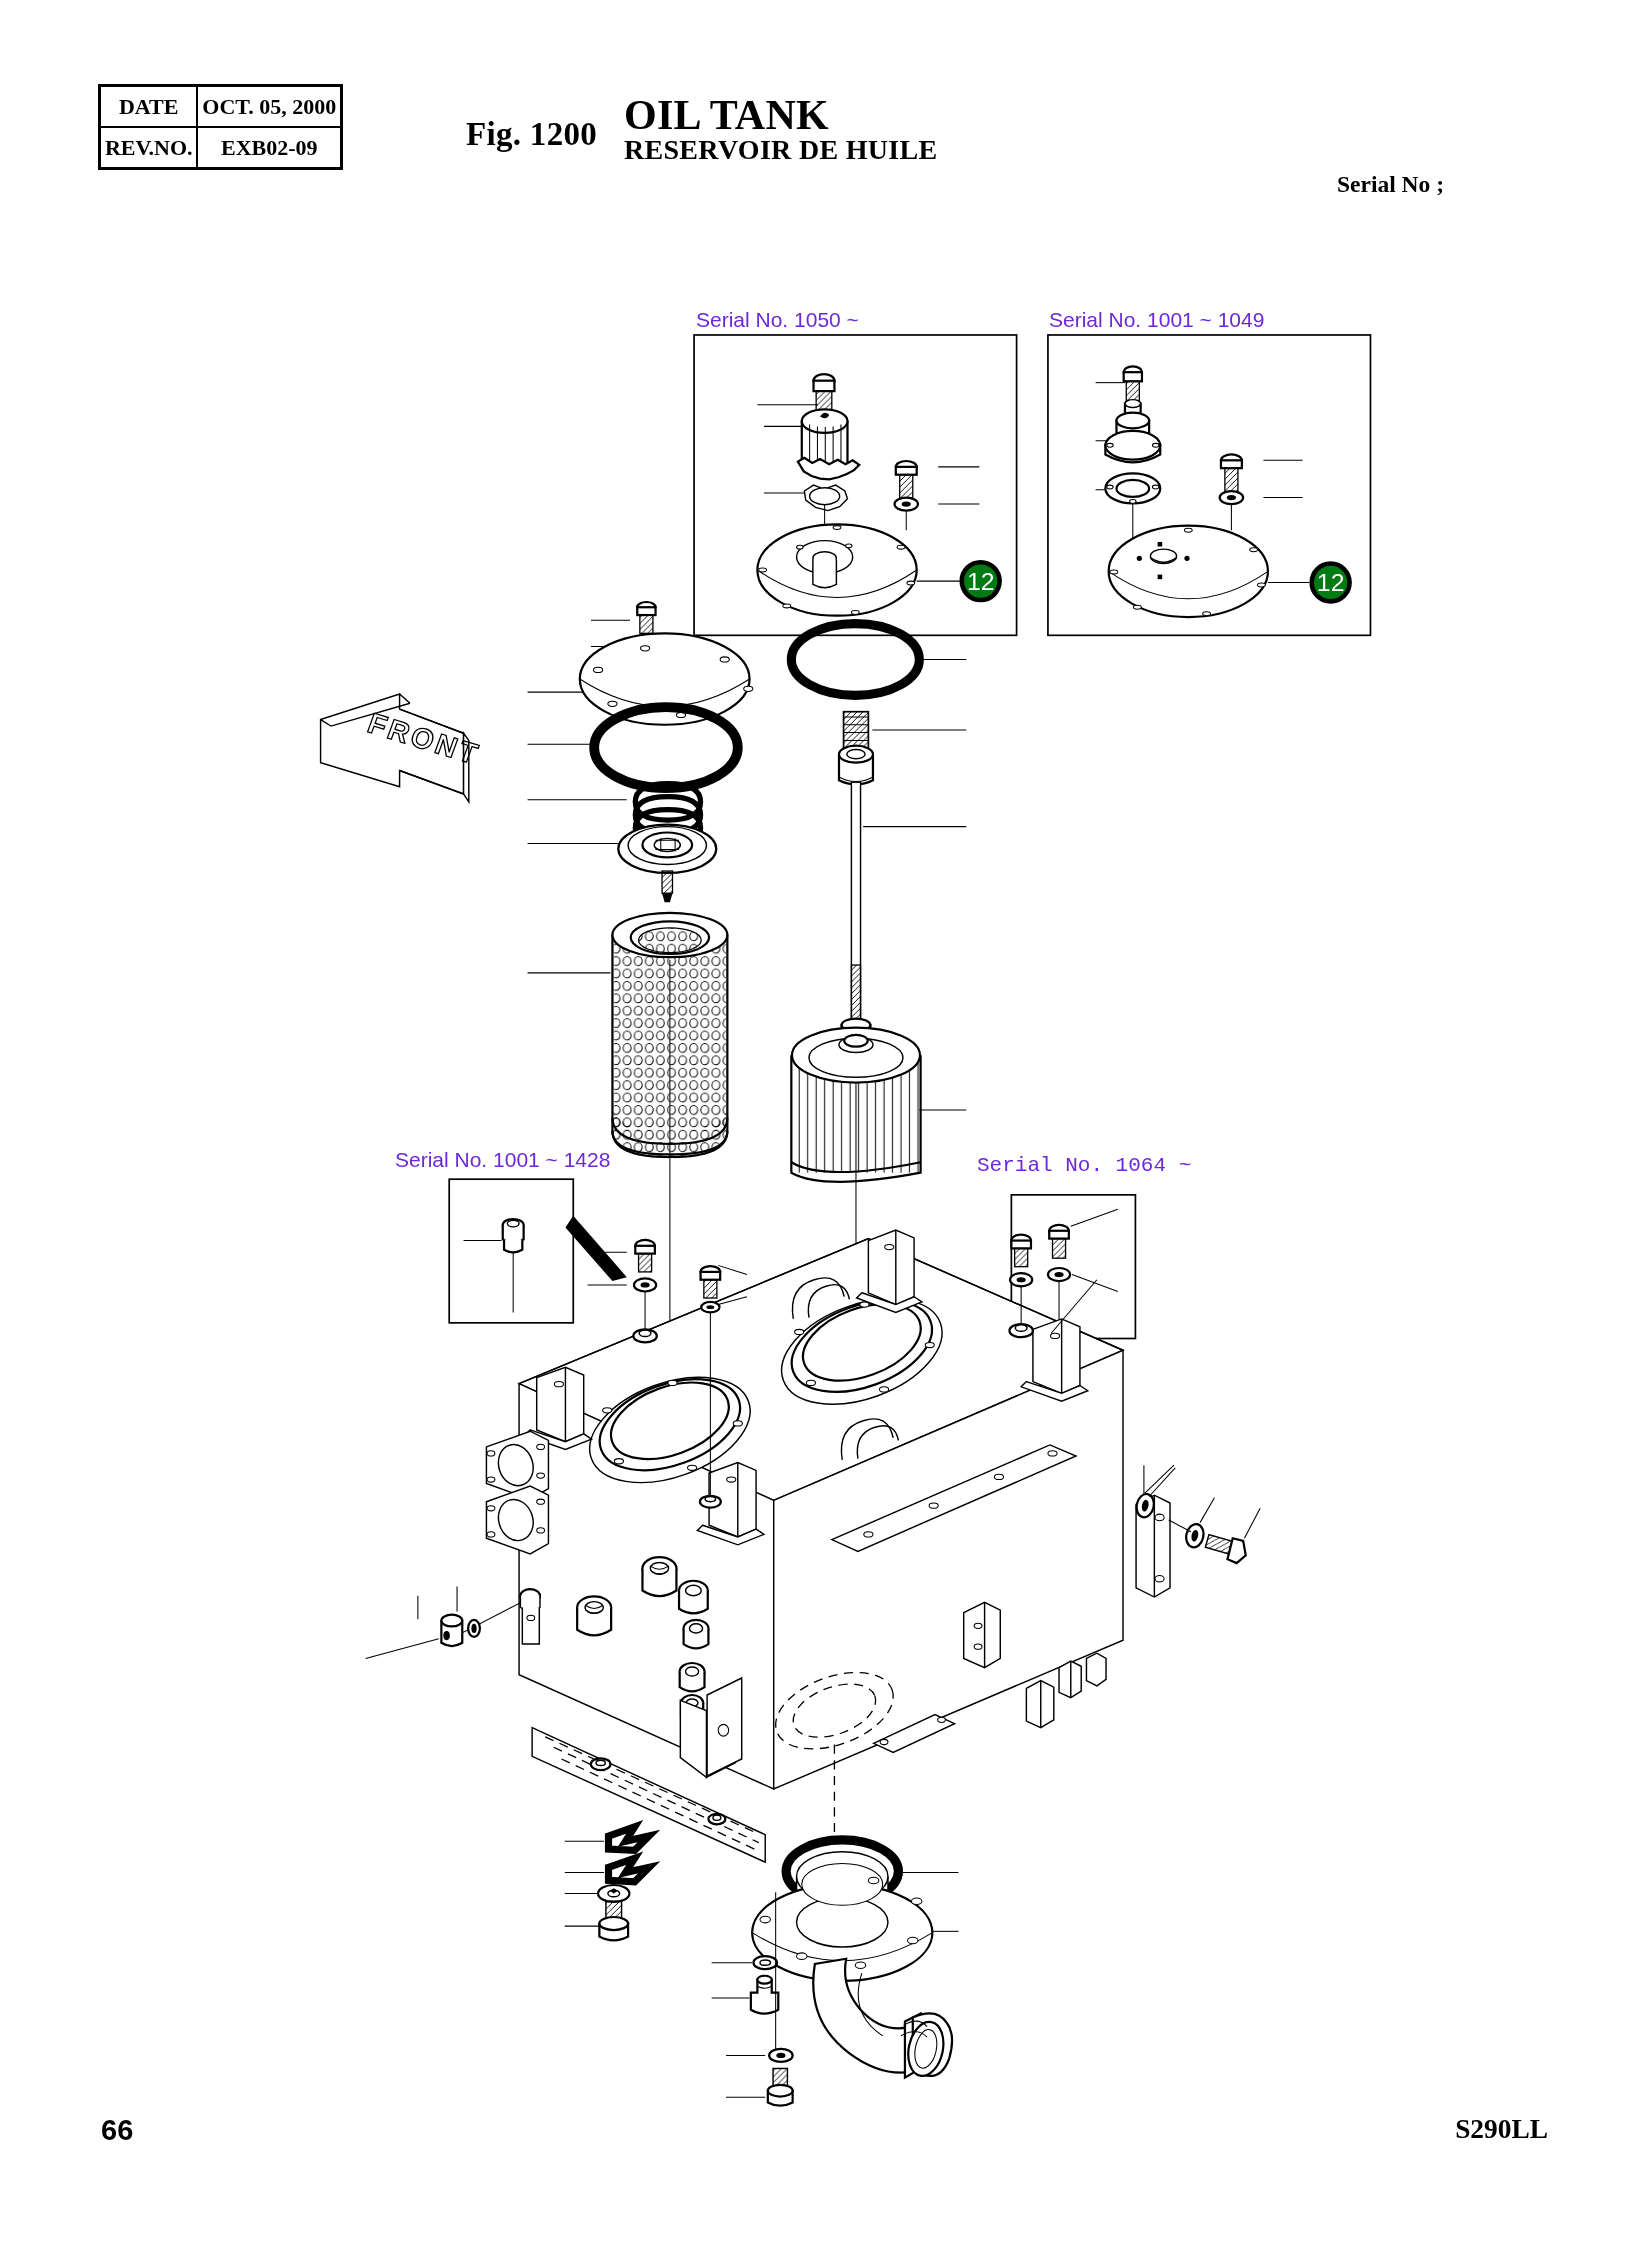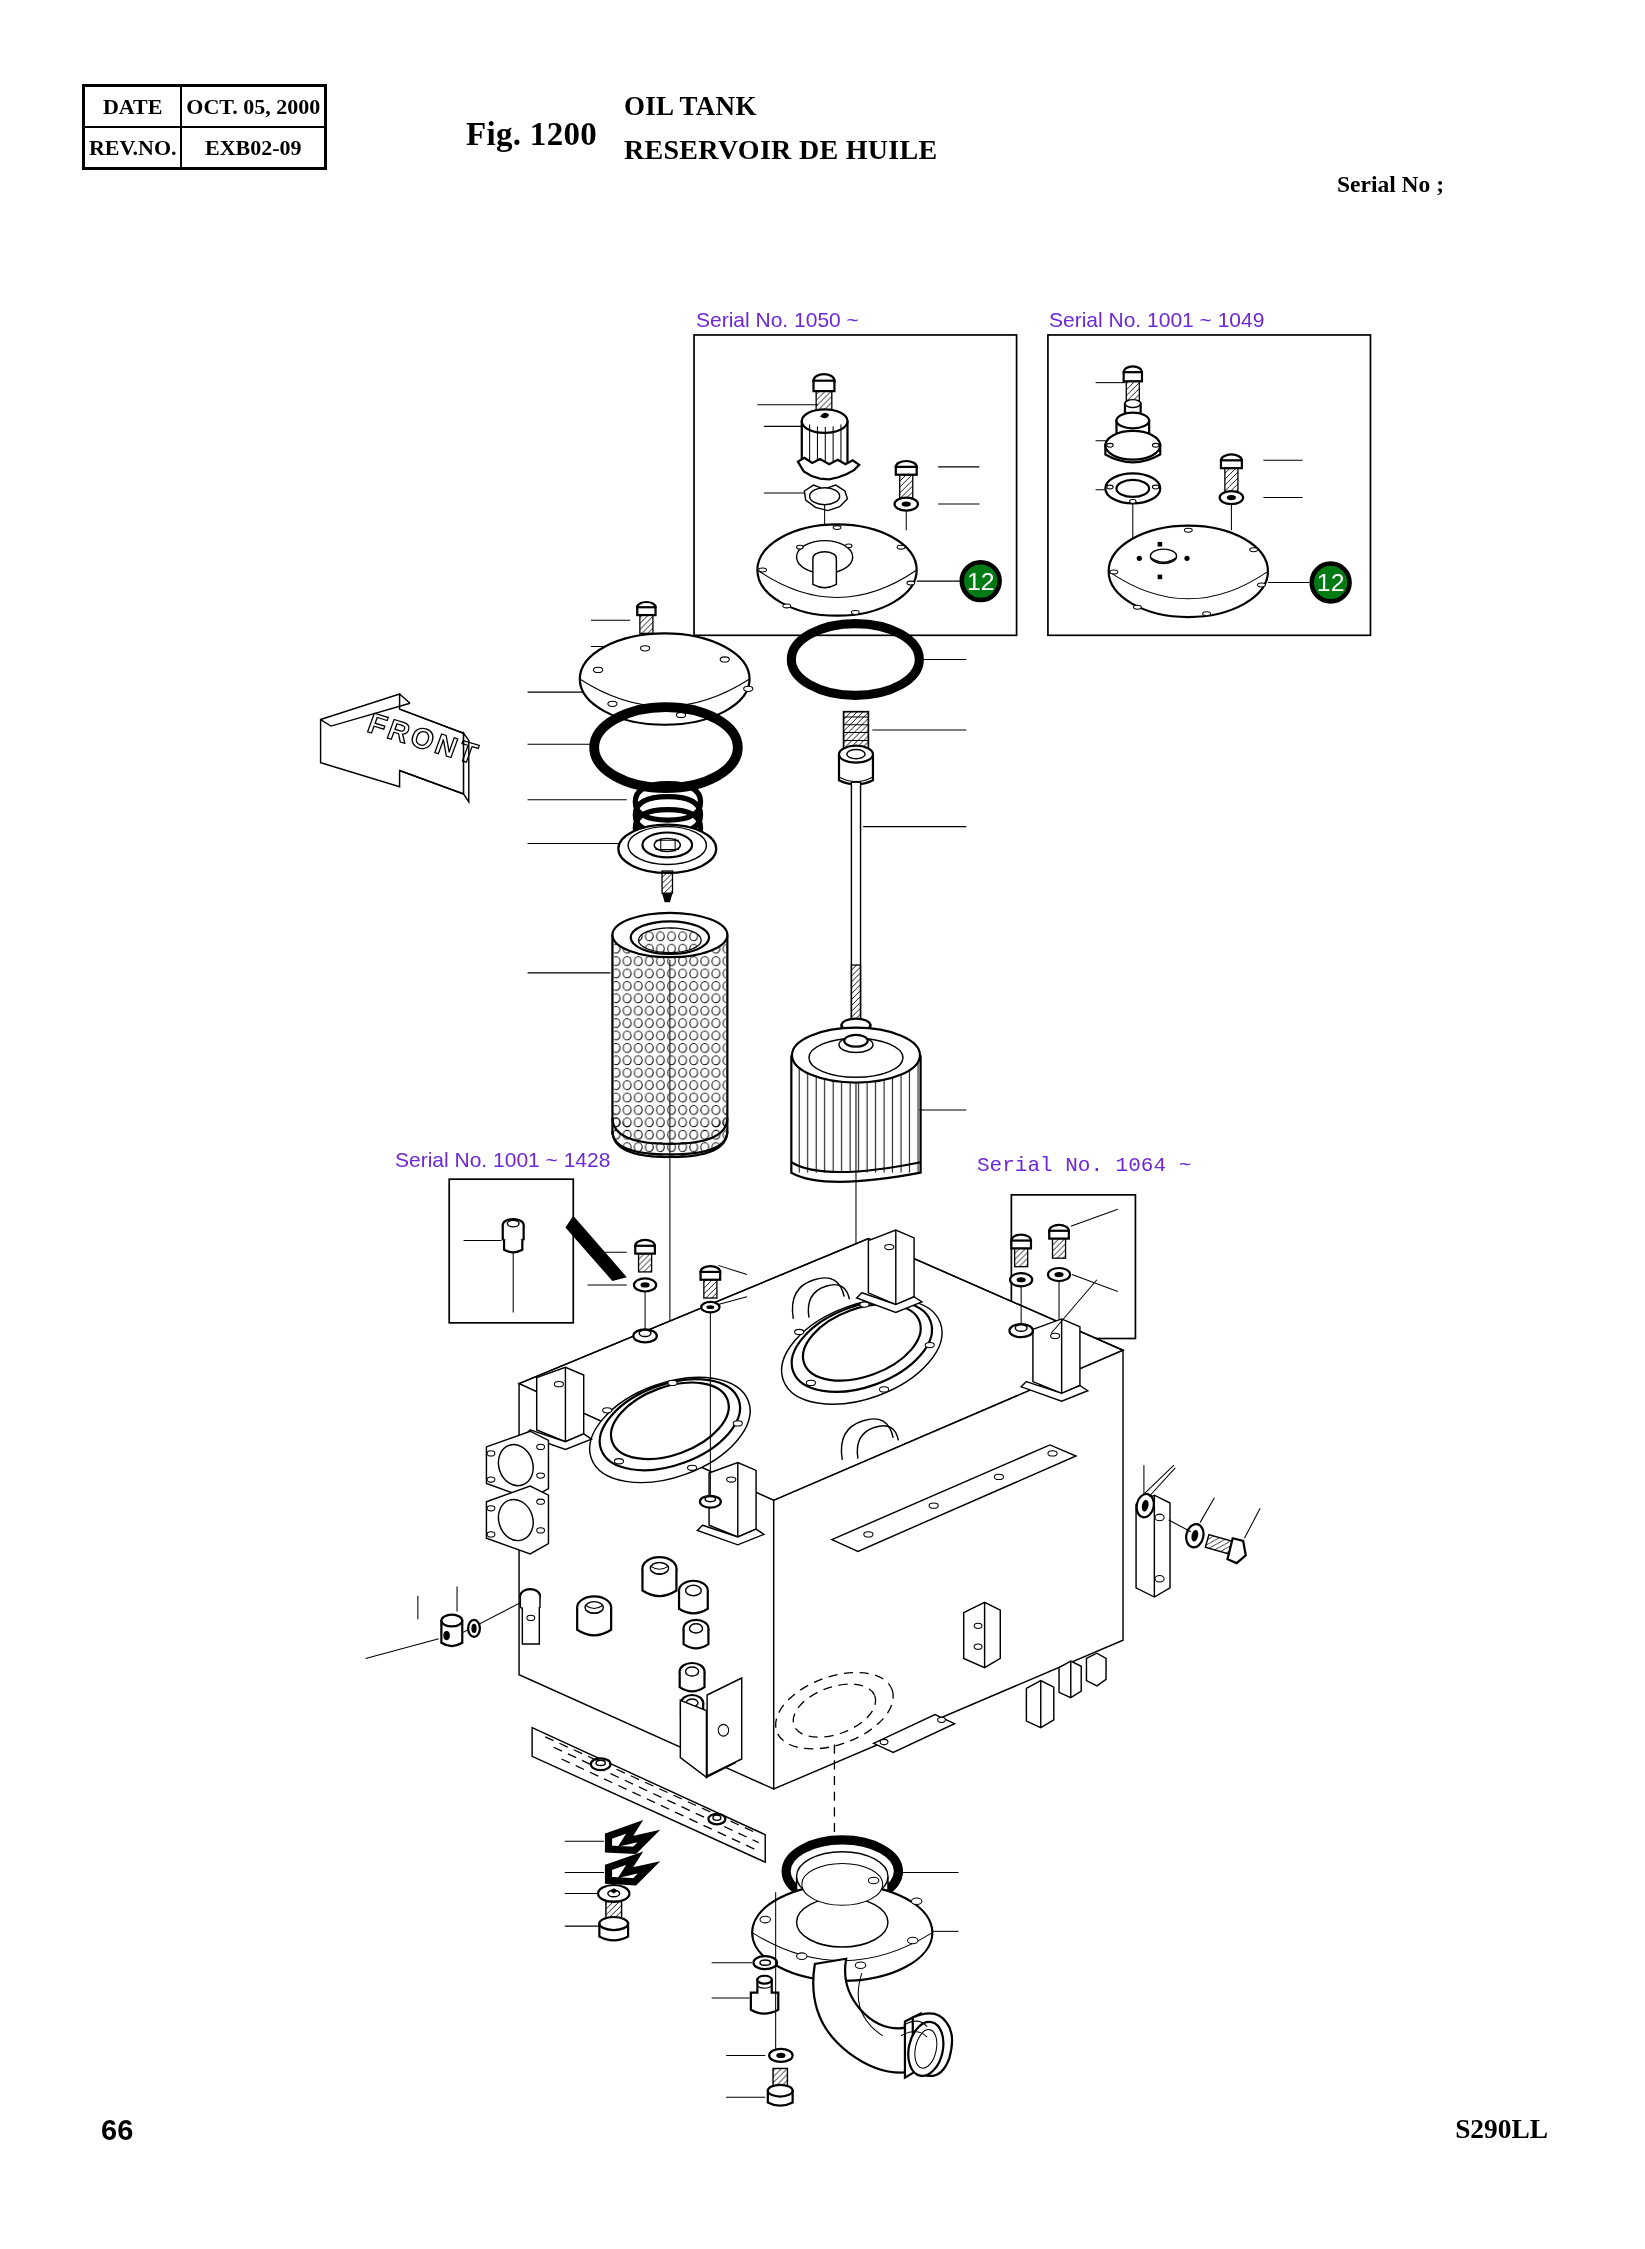--- a/index.html
+++ b/index.html
@@ -15,21 +15,21 @@
     position: relative;
     width: 1646px;
     height: 2250px;
     background: #ffffff;
     overflow: hidden;
   }
 
   
   #header-table {
     position: absolute;
-    left: 82px;
+    left: 98px;
     top: 84px;
     width: 218px;
     border-collapse: collapse;
     border: 3.9px solid #000;
   }
   #header-table td {
     border: 2px solid #000;
     font-family: "Liberation Serif", serif;
     font-weight: bold;
     font-size: 22px;
@@ -50,21 +50,21 @@
     font-size: 33px;
     letter-spacing: 0.3px;
     color: #000;
   }
   .title-en {
     position: absolute;
     left: 624px;
     top: 91px;
     font-family: "Liberation Serif", serif;
     font-weight: bold;
-    font-size: 27px;
+    font-size: 42px;
     letter-spacing: 0.3px;
     color: #000;
   }
   .title-fr {
     position: absolute;
     left: 624px;
     top: 134px;
     font-family: "Liberation Serif", serif;
     font-weight: bold;
     font-size: 28px;

